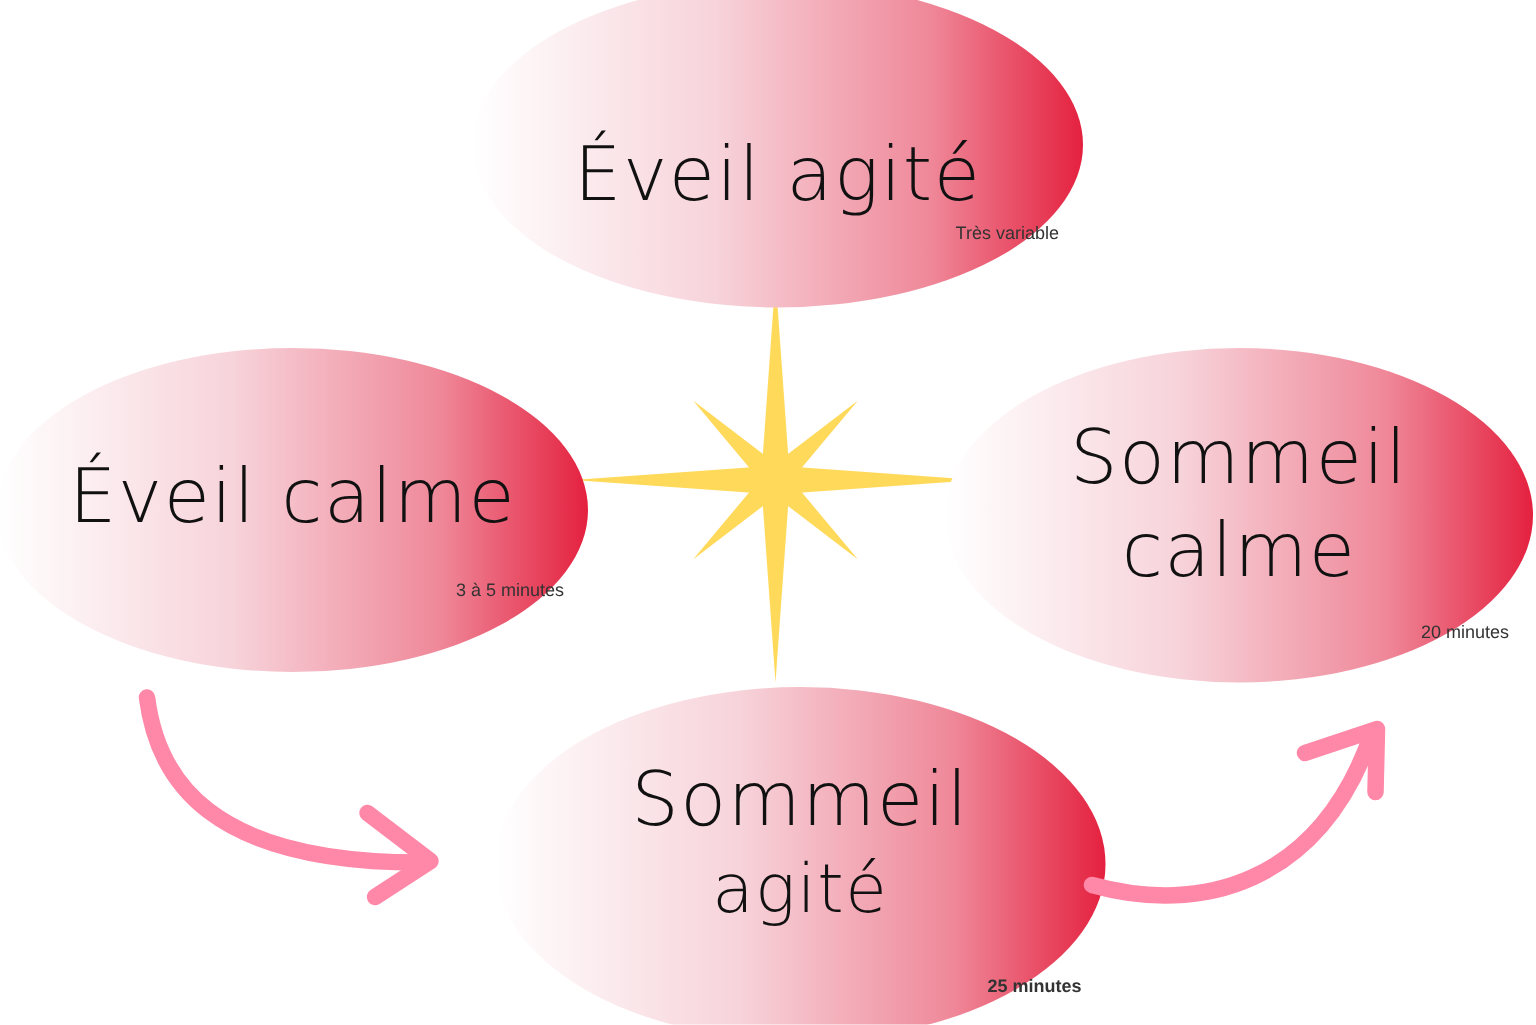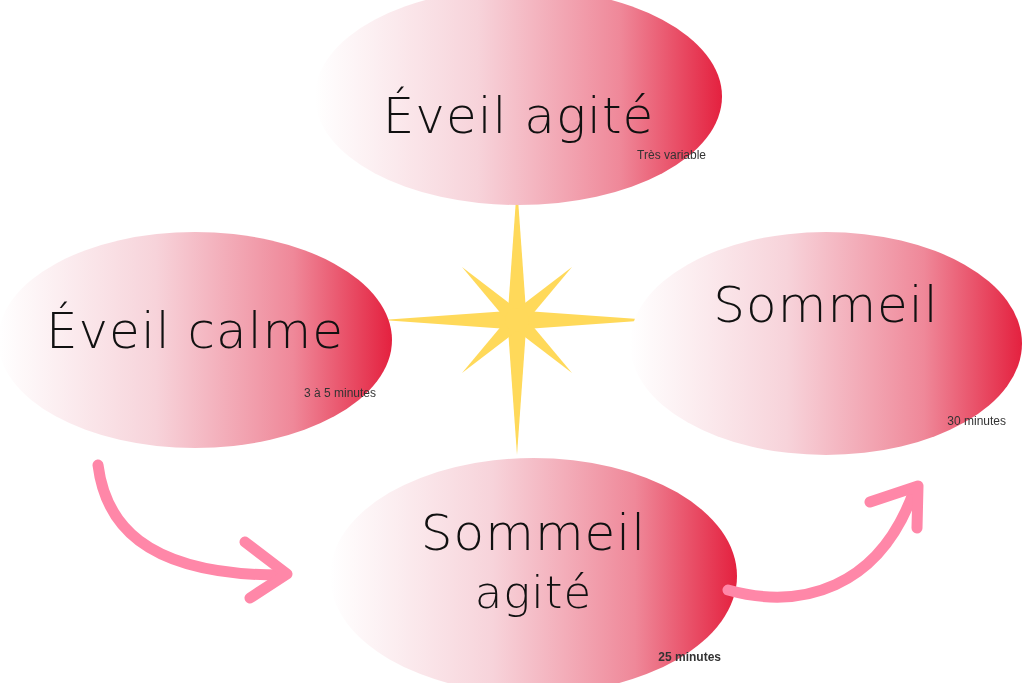--- a/index.html
+++ b/index.html
@@ -31,21 +31,22 @@
   <div class="sub" style="top:160px;">Très variable</div>
 </div>
 
 <div class="ellipse" style="left:-2px; top:232px; width:394px; height:216px;">
   <div class="title" style="top:74px; font-size:50px; text-align:center;">Éveil calme</div>
   <div class="sub" style="top:154px; left:-10px;">3 à 5 minutes</div>
 </div>
 
 <div class="ellipse" style="left:630px; top:232px; width:392px; height:223px;">
   <div class="title" style="top:48px; font-size:50px;">Sommeil</div>
-  <div class="sub" style="top:182px;">30 minutes</div>
+  <div class="title" style="top:110px; font-size:50px;">calme</div>
+  <div class="sub" style="top:182px;">20 minutes</div>
 </div>
 
 <div class="ellipse" style="left:330px; top:458px; width:407px; height:236px;">
   <div class="title" style="top:50px; font-size:50px;">Sommeil</div>
   <div class="title" style="top:112px; font-size:45px;">agité</div>
   <div class="sub" style="top:192px;font-weight:bold;">25 minutes</div>
 </div>
 
 <svg width="240" height="170" style="left:80px; top:450px;">
   <path d="M18,15 C25,70 60,125 200,125" fill="none" stroke="#ff87a8" stroke-width="11" stroke-linecap="round"></path>

